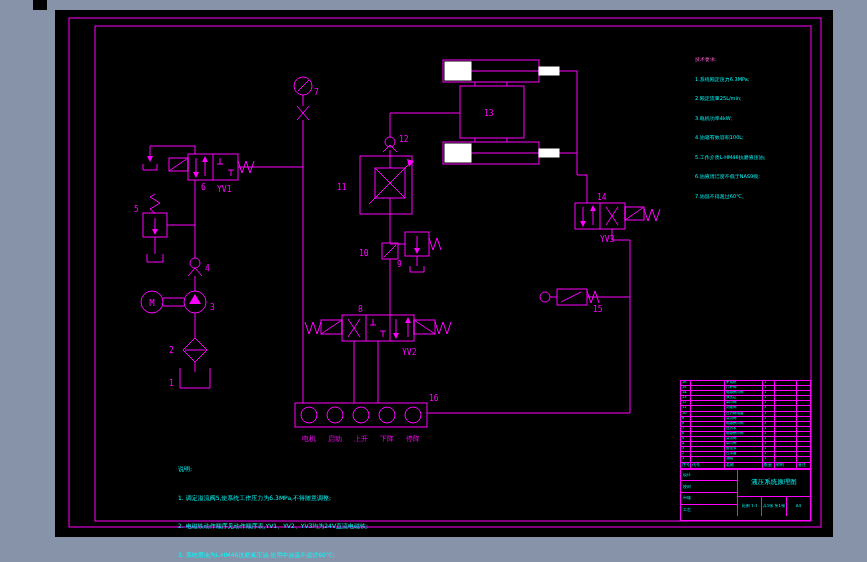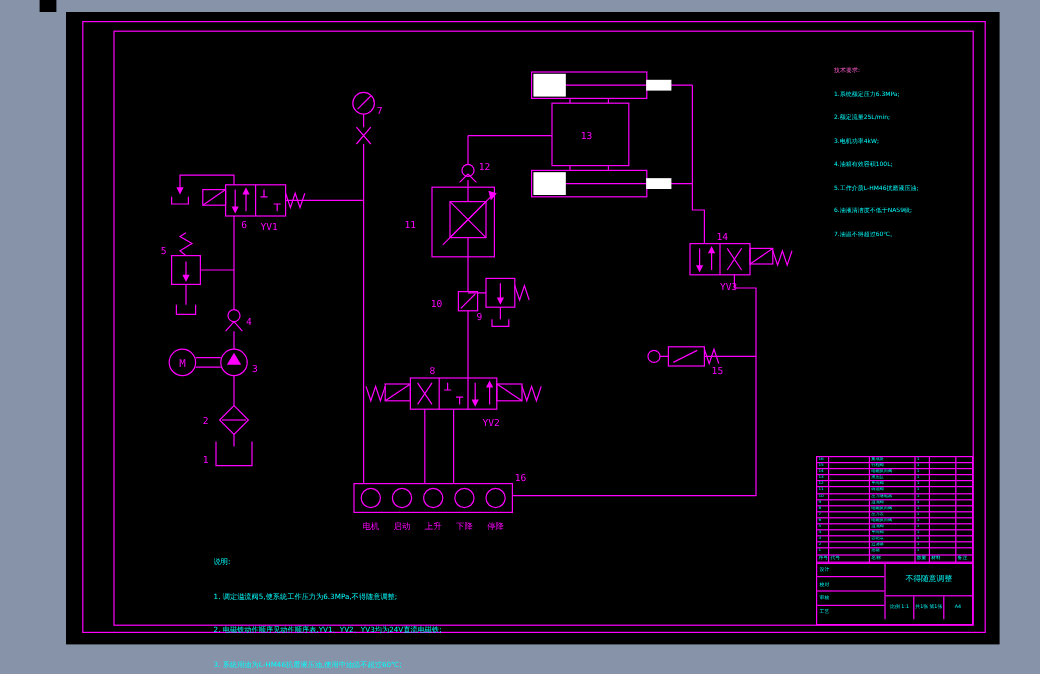--- a/index.html
+++ b/index.html
@@ -379,21 +379,21 @@
           </div>
         </div>
       <div id="tb-bottom">
         <div id="tb-left">
           <div class="trow">设计</div>
           <div class="trow">校对</div>
           <div class="trow">审核</div>
           <div class="trow">工艺</div>
         </div>
         <div id="tb-right">
-          <div id="tb-title">不得随意调整</div>
+          <div id="tb-title">液压系统原理图</div>
           <div id="tb-meta">
             <div>比例 1:1</div>
             <div>共1张 第1张</div>
             <div>A4</div>
           </div>
         </div>
       </div>
     </div>
   </div>
 </div>

